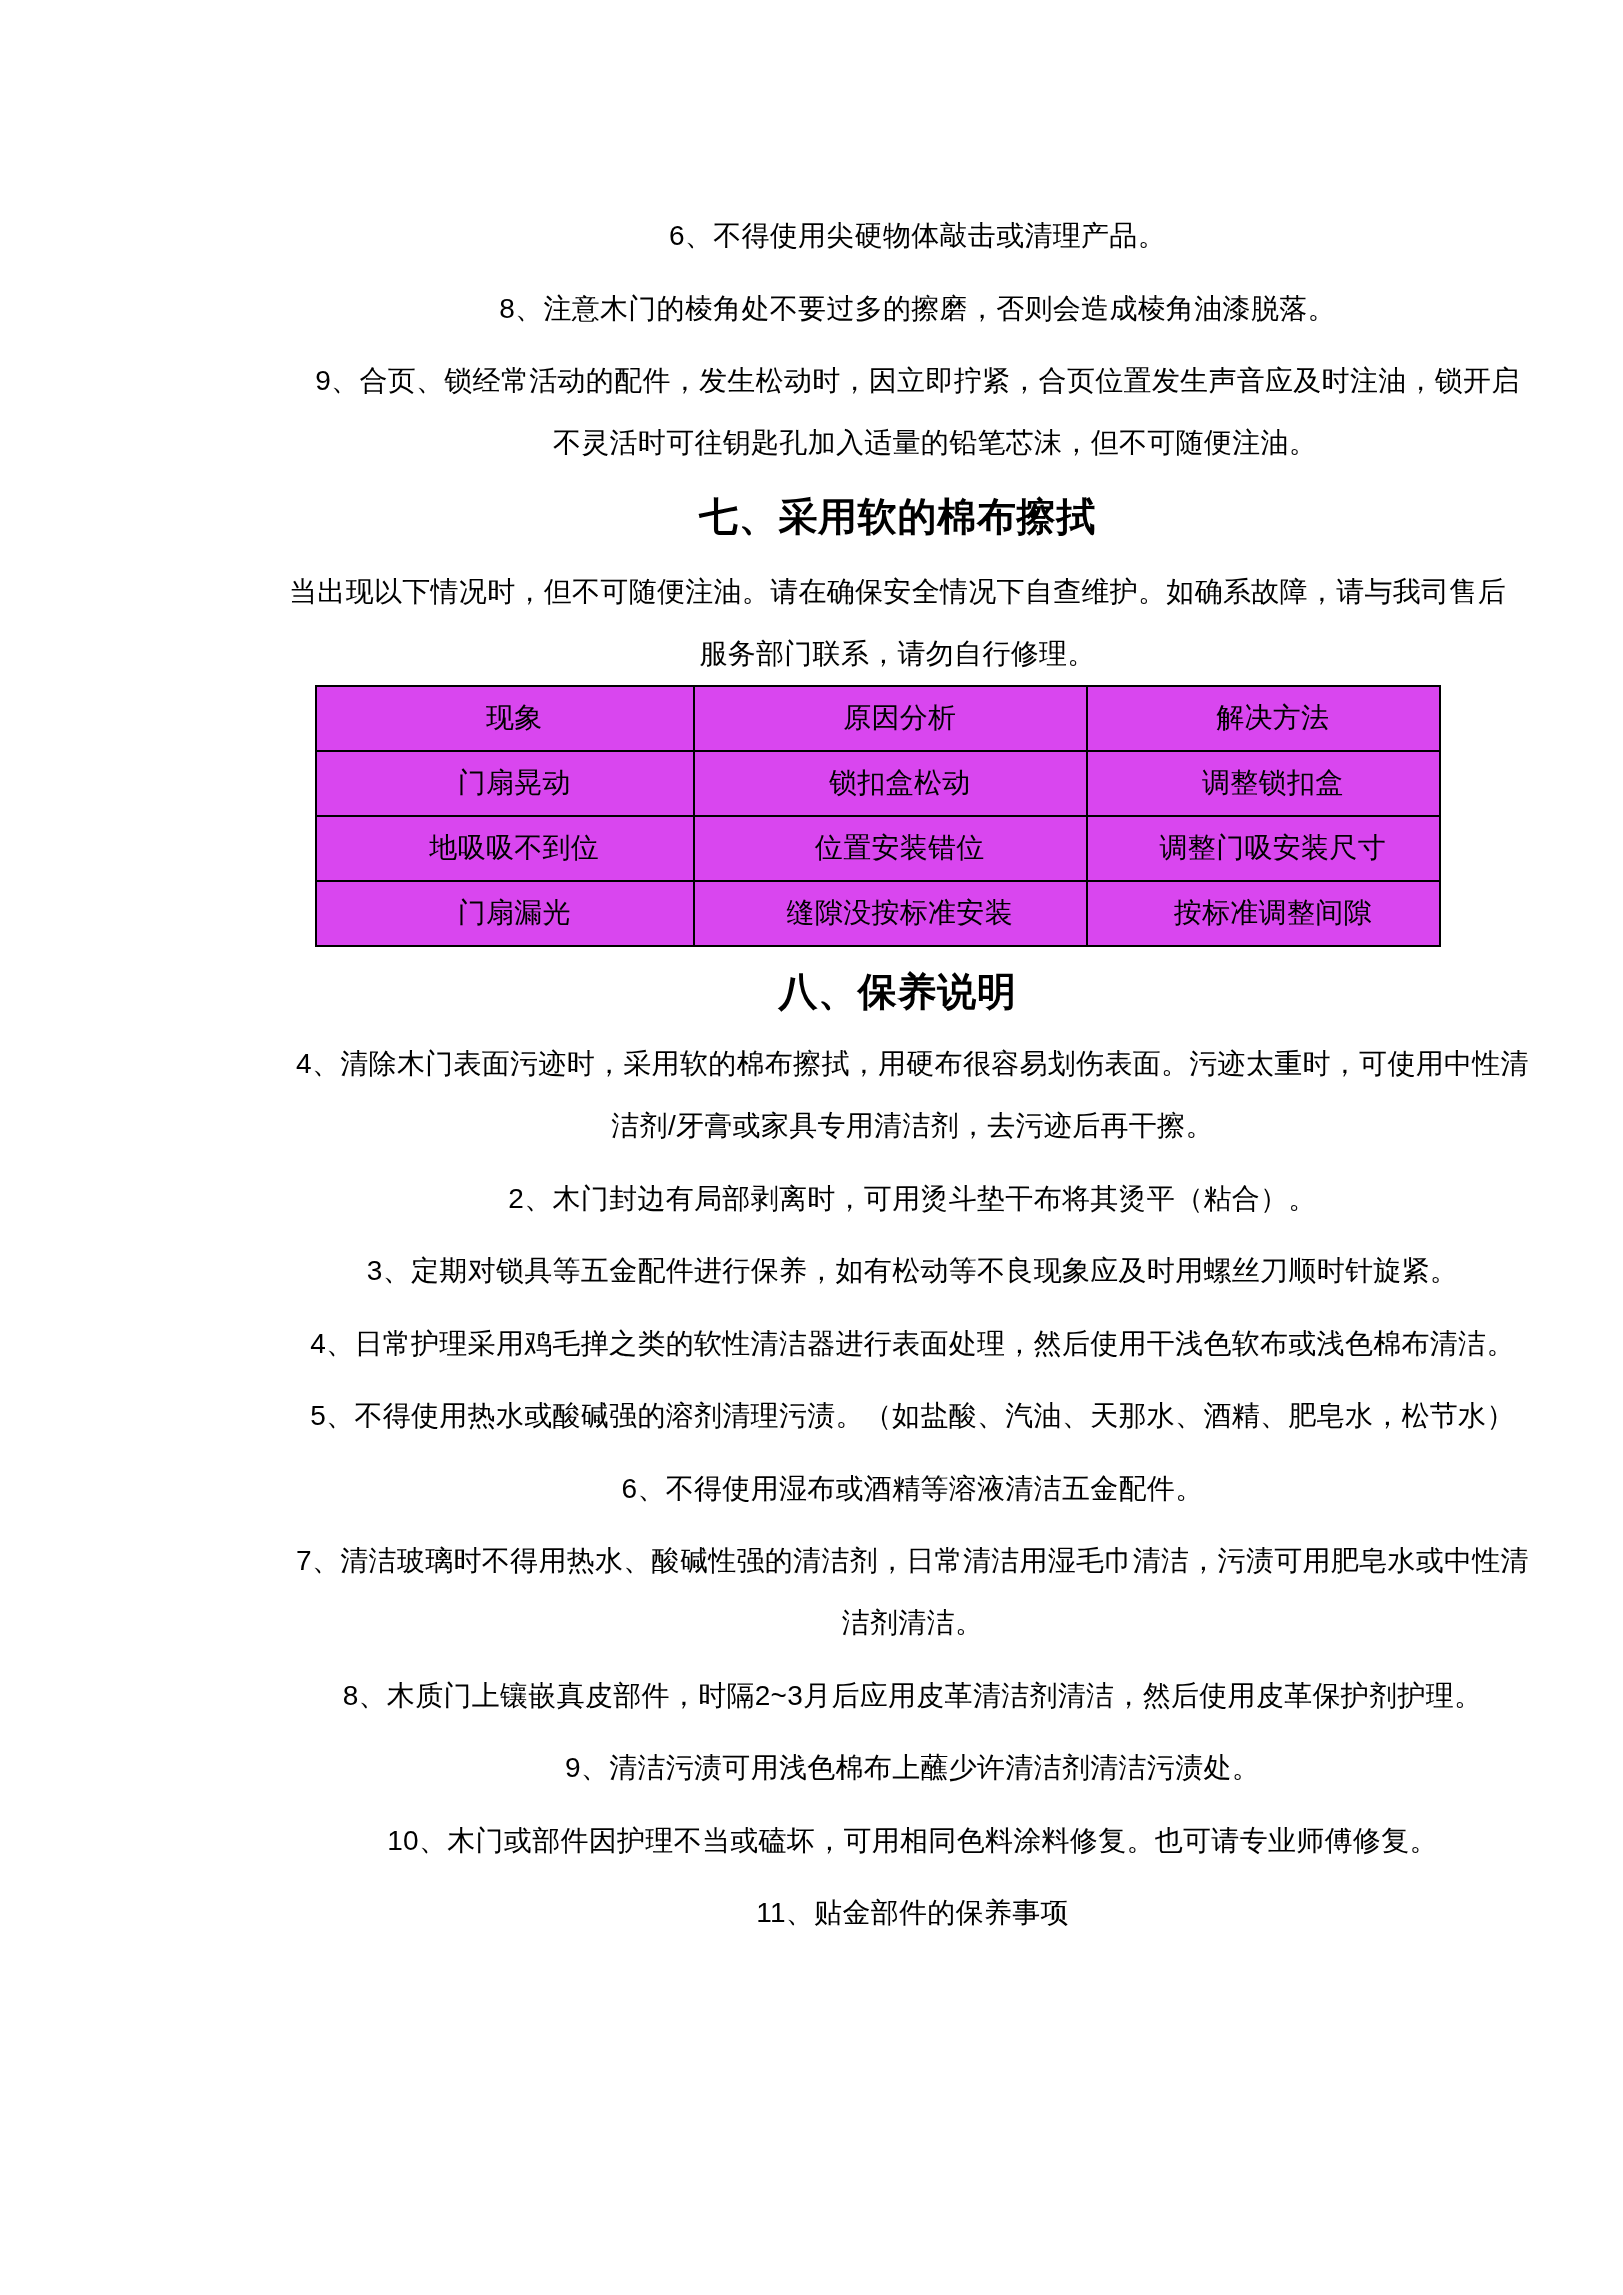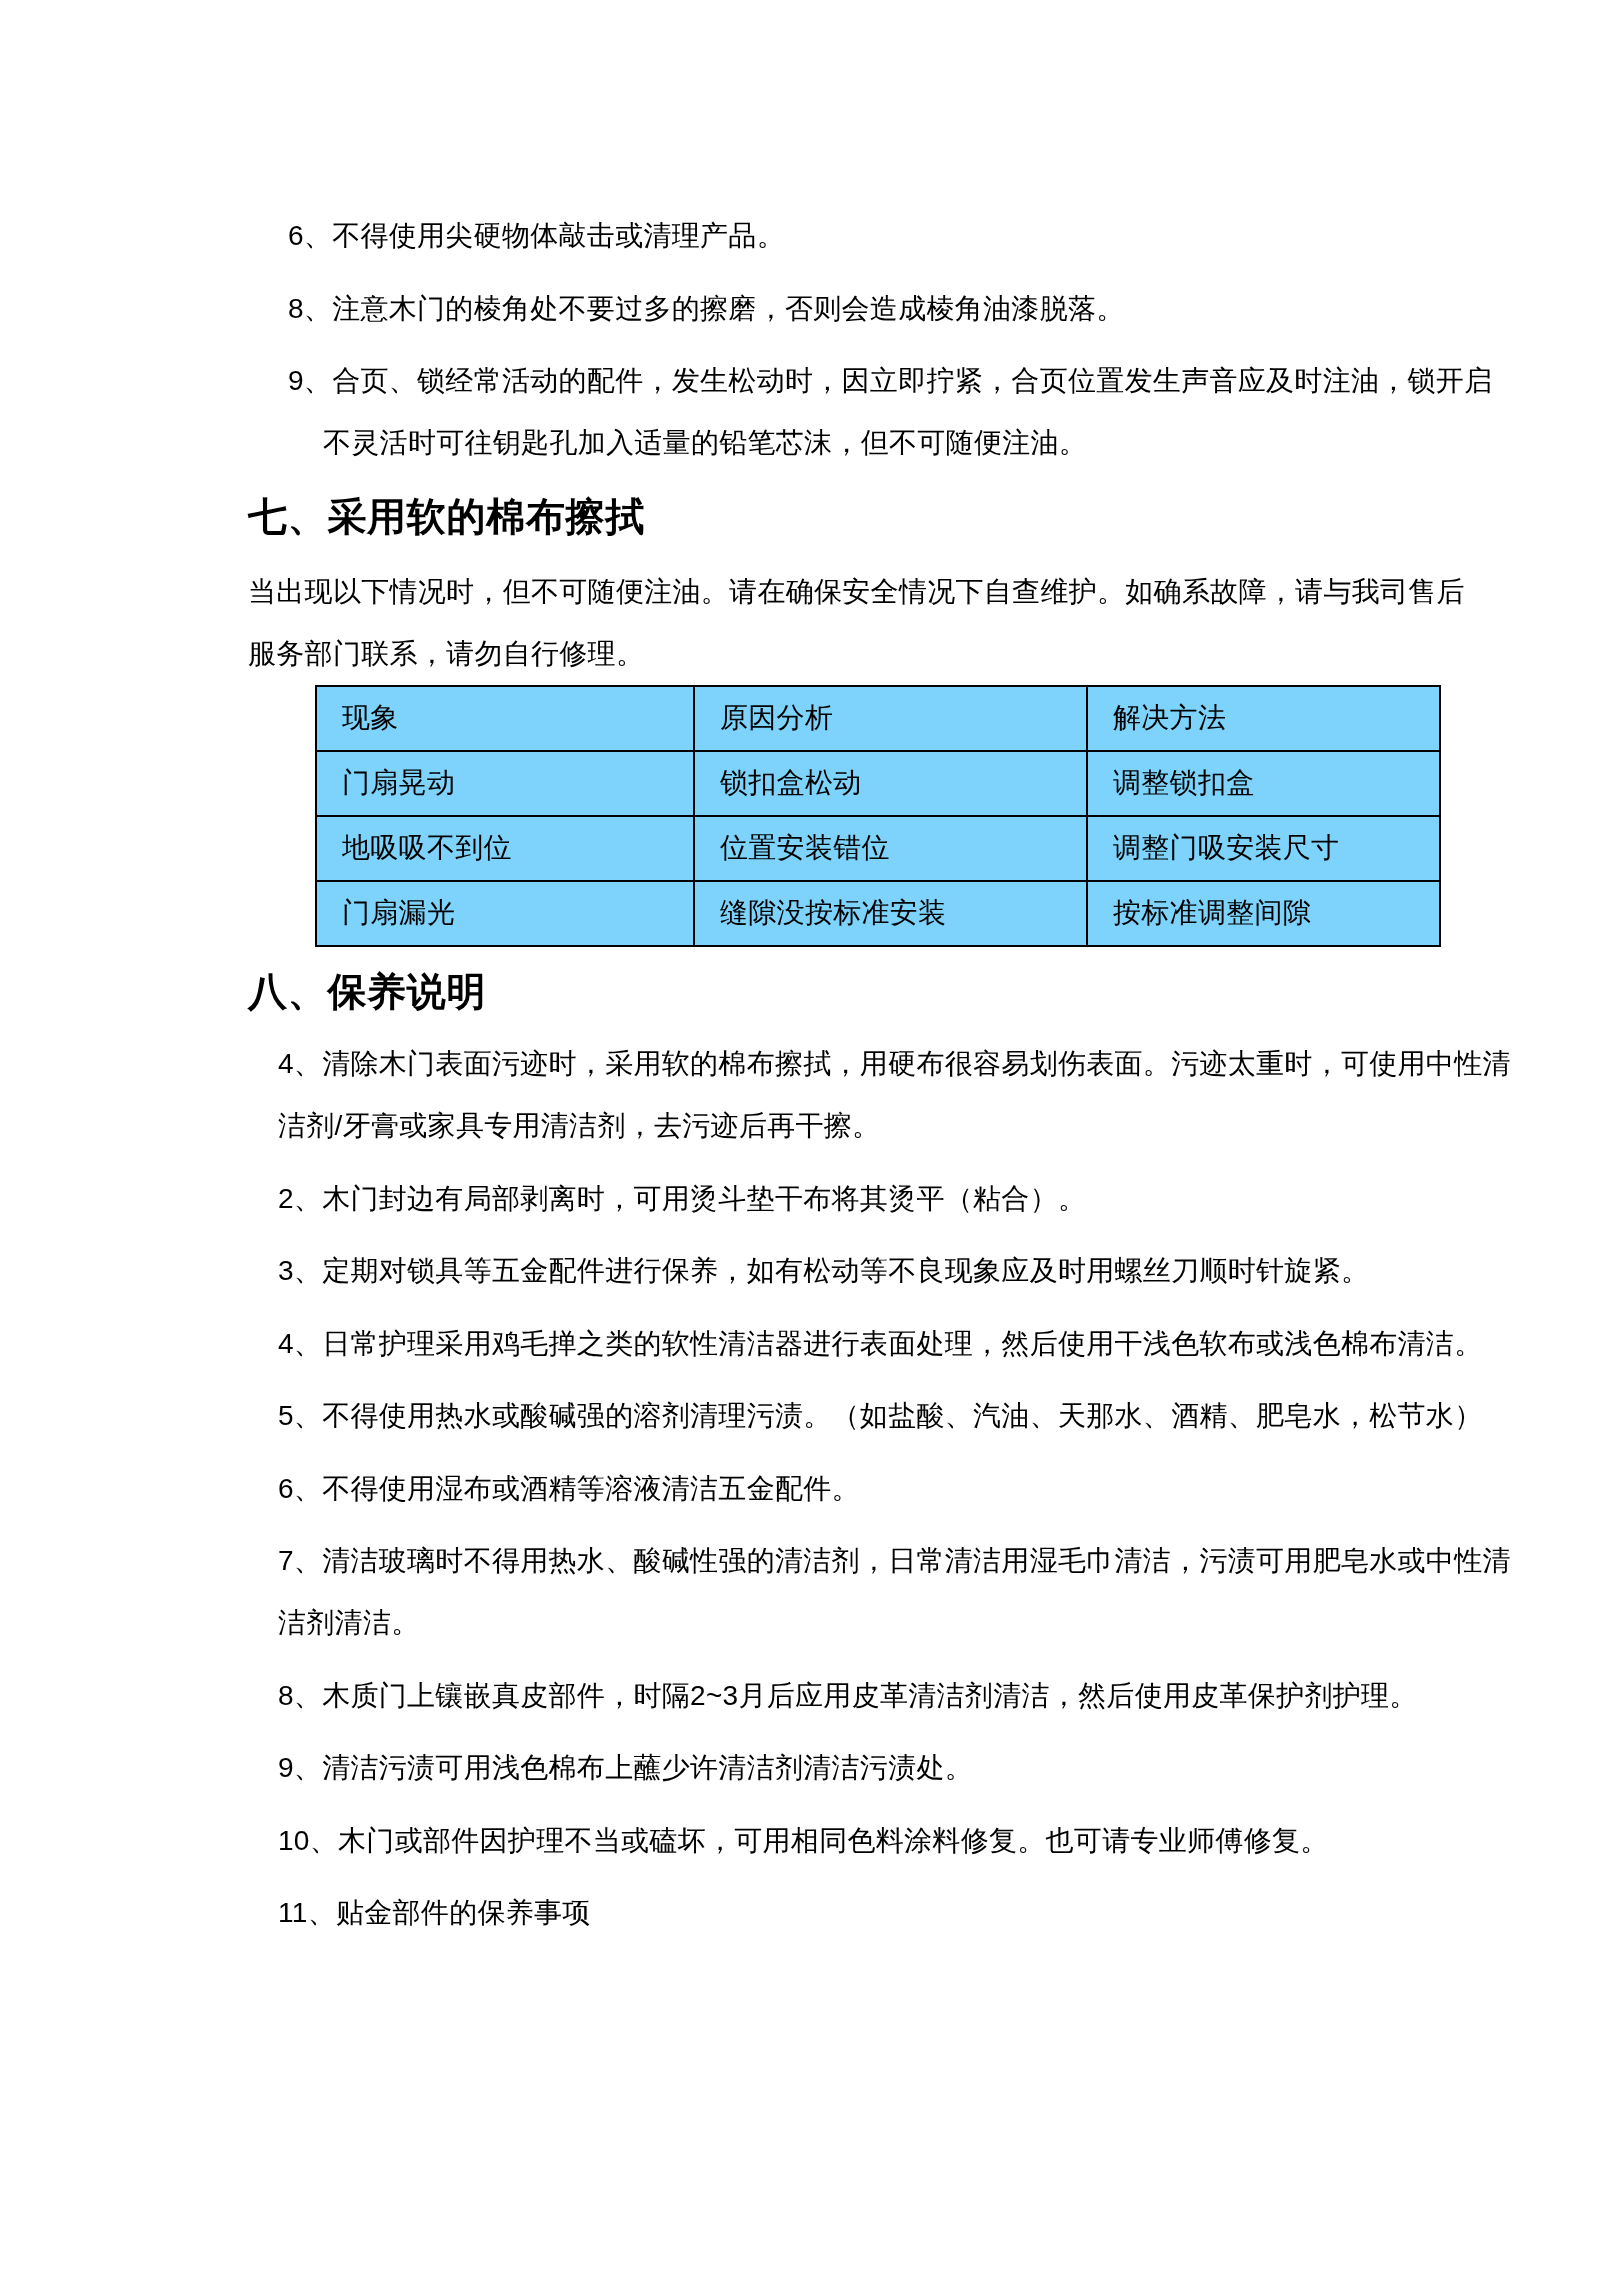--- a/index.html
+++ b/index.html
@@ -9,21 +9,21 @@
     color: #000000;
     font-family: "Liberation Sans", "DejaVu Sans", sans-serif;
   }
   .page {
     box-sizing: border-box;
     width: 1623px; height: 2295px;
     padding: 205px 0 0 248px;
     overflow: hidden;
     background: #ffffff;
   }
-  .content { width: 1299px; }
+  .content { width: 1299px; text-align: center; }
   p { margin: 0; }
   .body-text {
     font-size: 28px;
     line-height: 62px;
     white-space: pre-line;
     letter-spacing: 0.3px;
   }
   .li-a {
     padding-left: 75px;
     text-indent: -35px;
@@ -50,21 +50,21 @@
     margin-bottom: 13px;
     table-layout: fixed;
   }
   table.fault-table td {
     border: 2px solid #000000;
     height: 63px;
     font-size: 28px;
     padding: 0 6.5px 0 25px;
     vertical-align: middle;
     letter-spacing: 0.3px;
-    background: #7dd3fc;
+    background: #d946ef;
   }
   .col-1 { width: 378px; }
   .col-2 { width: 393px; }
   .col-3 { width: 353px; }
 </style>
 </head>
 <body>
 
 <div class="page">
   <div class="content">

